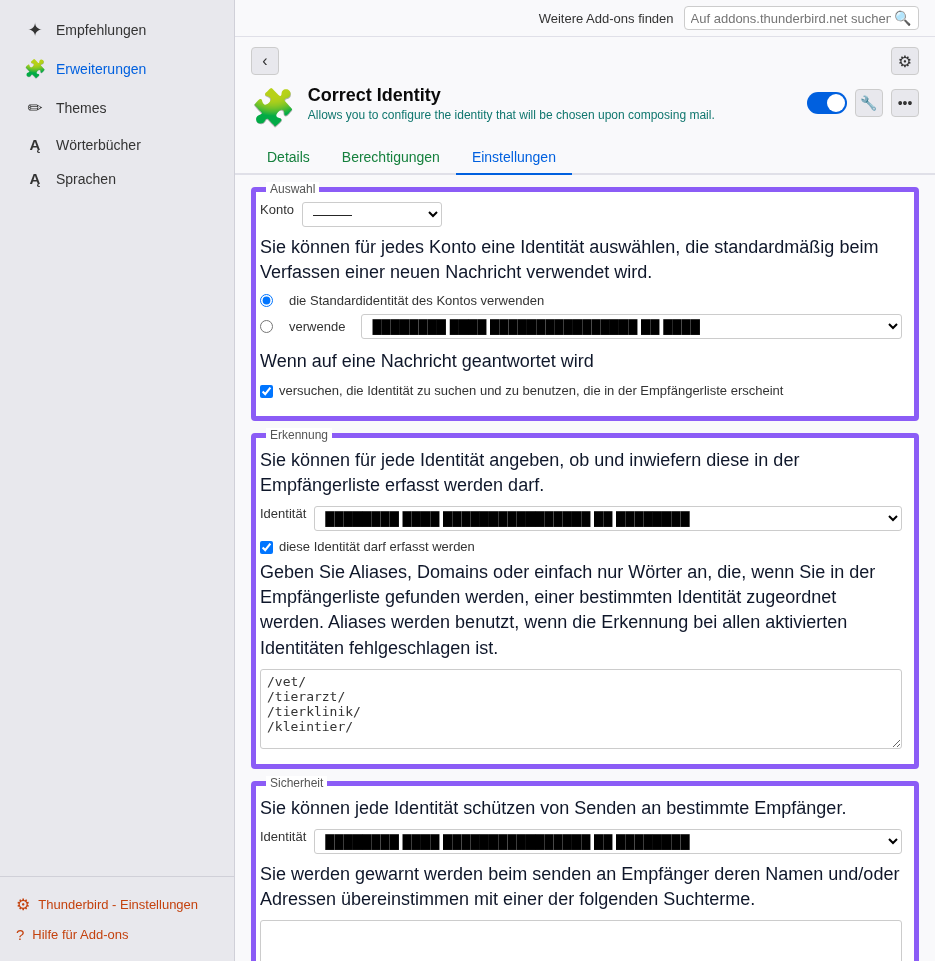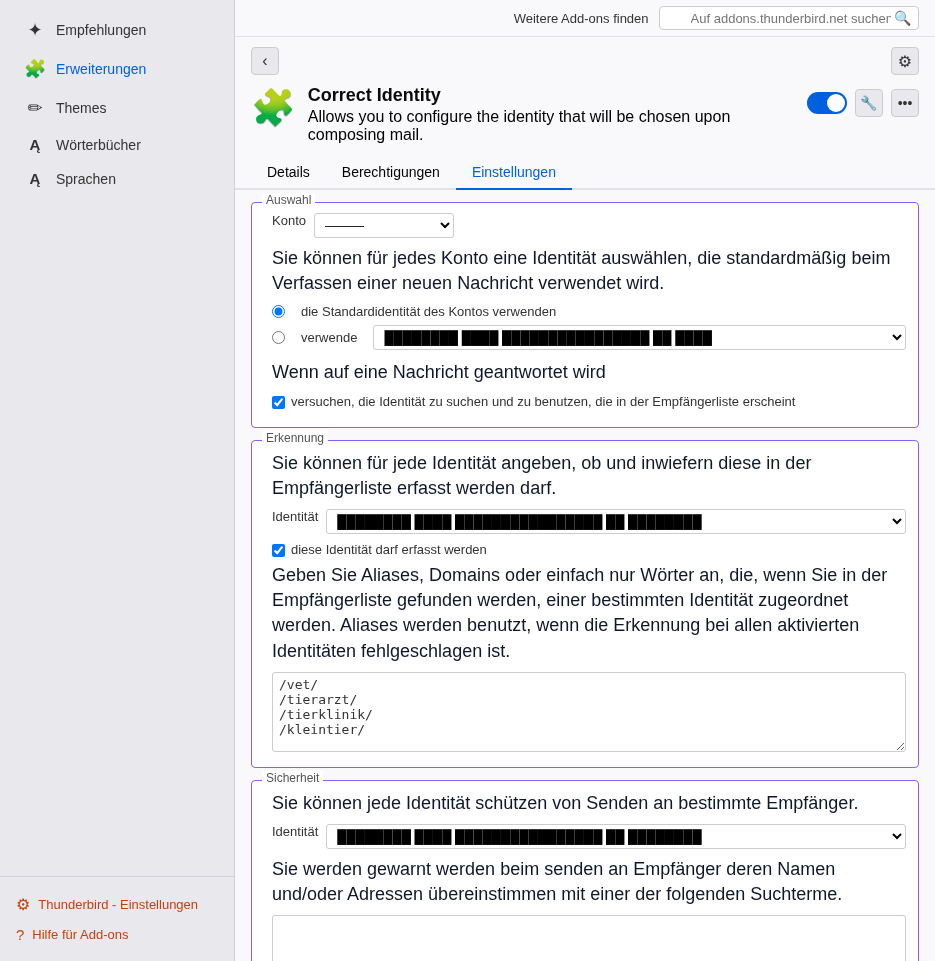--- a/index.html
+++ b/index.html
@@ -80,21 +80,20 @@
       padding: 3px 6px;
       gap: 4px;
     }
     .search-box input {
       border: none;
       outline: none;
       font-size: 13px;
       color: #999;
       width: 200px;
       background: transparent;
-      margin-left: 25px;
     }
     .search-icon { color: #666; font-size: 14px; }
 
     
     .content {
       flex: 1;
       overflow-y: auto;
       padding: 0;
     }
 
@@ -144,22 +143,22 @@
       color: #2d8a00;
       margin-top: 2px;
     }
     .addon-info { flex: 1; }
     .addon-title {
       font-size: 18px;
       font-weight: bold;
       color: #0a0a0a;
     }
     .addon-desc {
-      font-size: 16px;
-      color: #000000;
+      font-size: 12px;
+      color: #0f766e;
       margin-top: 2px;
     }
     .addon-controls {
       display: flex;
       align-items: center;
       gap: 8px;
       margin-top: 4px;
     }
     
     .toggle {
@@ -197,42 +196,42 @@
     
     .tabs {
       display: flex;
       border-bottom: 2px solid #e0e0e8;
       padding: 0 16px;
       margin-bottom: 0;
     }
     .tab {
       padding: 8px 16px;
       cursor: pointer;
-      color: #000000;
+      color: #15803d;
       font-size: 14px;
       border-bottom: 2px solid transparent;
       margin-bottom: -2px;
     }
     .tab.active {
       color: #0060df;
       border-bottom: 2px solid #0060df;
       font-weight: 500;
     }
 
     
     .settings-panel {
       padding: 12px 16px;
     }
 
     
     .section {
-      border: 1px solid #8b5cf6;
+      border: 5px solid #8b5cf6;
       border-radius: 4px;
       margin-bottom: 12px;
-      padding: 10px 12px 12px 20px;
+      padding: 10px 12px 12px 4px;
       position: relative;
       background: white;
     }
     .section-title {
       position: absolute;
       top: -10px;
       left: 10px;
       background: white;
       padding: 0 4px;
       font-size: 12px;

